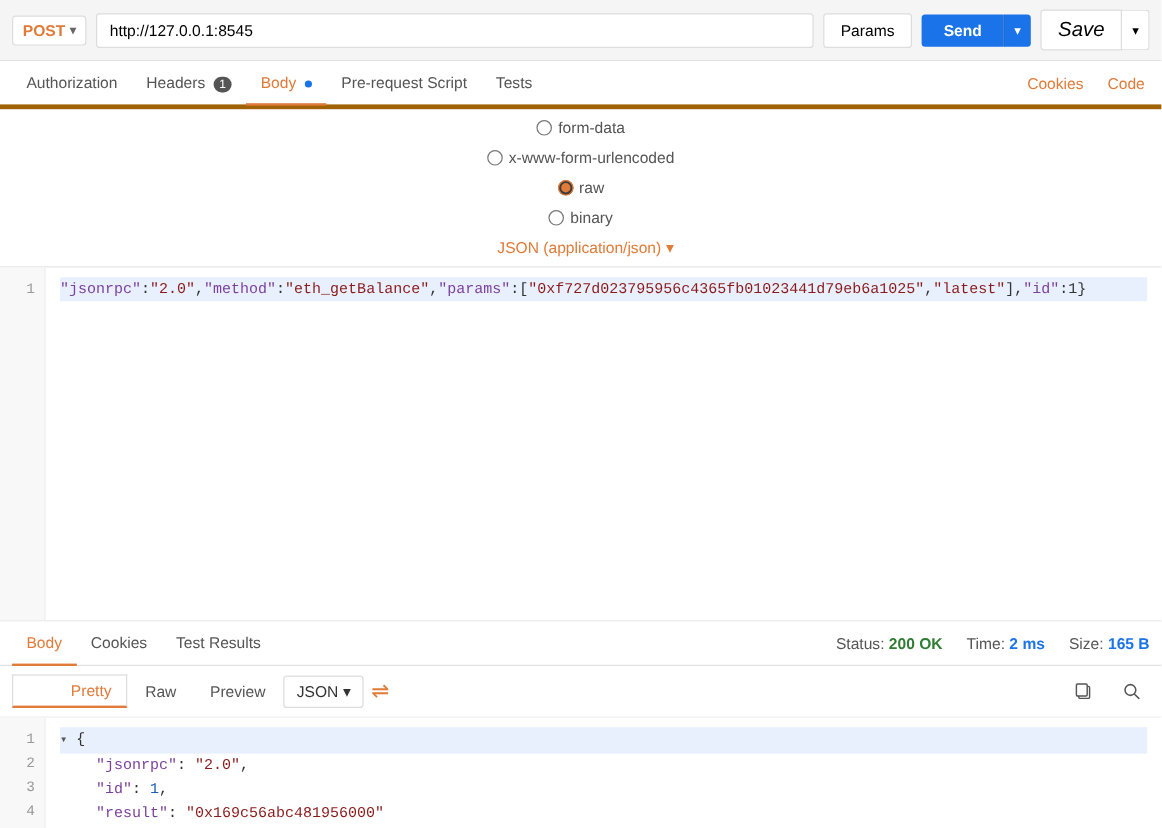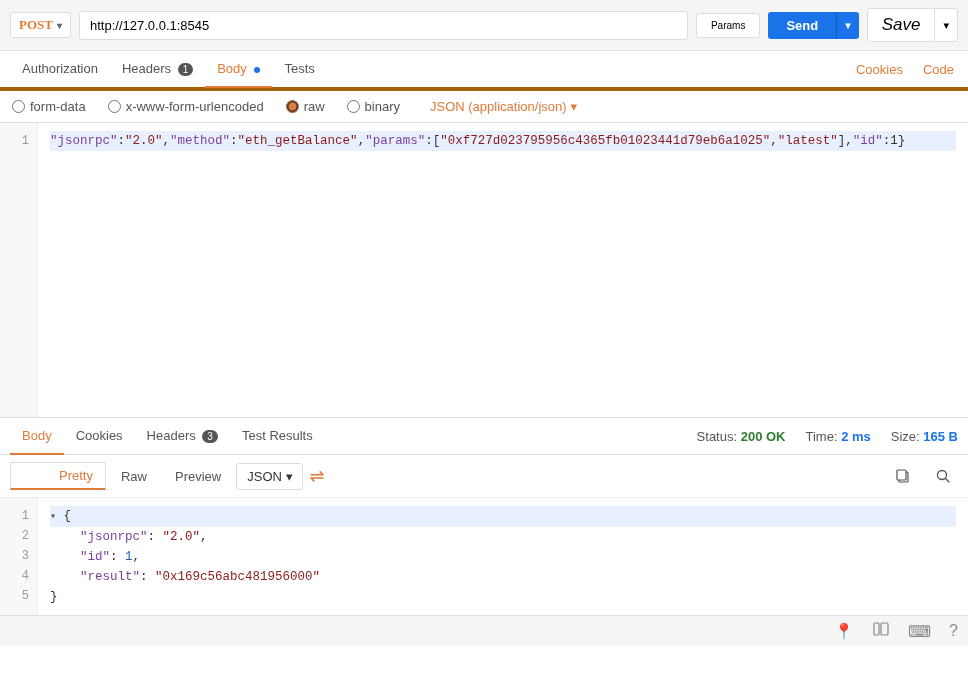--- a/index.html
+++ b/index.html
@@ -1,41 +1,41 @@
 <!DOCTYPE html>
 <html><head>
   <meta charset="utf-8">
   <style>
     * { box-sizing: border-box; margin: 0; padding: 0; }
     body { font-family: -apple-system, BlinkMacSystemFont, 'Segoe UI', sans-serif; font-size: 13px; background: #fff; color: #333; width: 968px; height: 690px; overflow: hidden; }
 
     
     .top-bar { display: flex; align-items: center; padding: 8px 10px; gap: 8px; border-bottom: 1px solid #e0e0e0; background: #f5f5f5; }
-    .method-select { display: flex; align-items: center; background: #fff; border: 1px solid #ddd; border-radius: 3px; padding: 4px 8px; gap: 4px; cursor: pointer; font-size: 13px; font-weight: 600; color: #e07b39; font-family: Liberation Serif, serif; }
+    .method-select { display: flex; align-items: center; background: #fff; border: 1px solid #ddd; border-radius: 3px; padding: 4px 8px; gap: 4px; cursor: pointer; font-size: 13px; font-weight: 600; color: #e07b39; }
     .method-select .chevron { font-size: 10px; color: #666; }
     .url-input { flex: 1; border: 1px solid #ddd; border-radius: 3px; padding: 6px 10px; font-size: 13px; background: #fff; }
-    .params-btn { padding: 6px 14px; border: 1px solid #ddd; border-radius: 3px; background: #fff; cursor: pointer; font-size: 10px; }
+    .params-btn { padding: 6px 14px; border: 1px solid #ddd; border-radius: 3px; background: #fff; cursor: pointer; font-size: 13px; }
     .send-btn-group { display: flex; align-items: stretch; }
     .send-btn { background: #1a73e8; color: #fff; border: none; border-radius: 3px 0 0 3px; padding: 6px 18px; font-size: 13px; font-weight: 600; cursor: pointer; }
     .send-arrow { background: #1a73e8; color: #fff; border: none; border-left: 1px solid #1558b0; border-radius: 0 3px 3px 0; padding: 6px 8px; cursor: pointer; font-size: 11px; }
     .save-btn-group { display: flex; align-items: stretch; }
     .save-btn { background: #fff; border: 1px solid #ddd; border-radius: 3px 0 0 3px; padding: 6px 14px; font-size: 17px; cursor: pointer; font-style: italic; }
     .save-arrow { background: #fff; border: 1px solid #ddd; border-left: none; border-radius: 0 3px 3px 0; padding: 6px 8px; font-size: 11px; cursor: pointer; }
 
     
     .tab-bar { display: flex; align-items: center; border-bottom: 4px solid #a16207; padding: 0 10px; background: #fff; position: relative; }
     .tab-bar .right-links { margin-left: auto; display: flex; gap: 12px; }
     .tab { padding: 10px 12px; font-size: 13px; cursor: pointer; color: #555; border-bottom: 2px solid transparent; margin-bottom: -1px; }
     .tab.active { color: #e07b39; border-bottom: 2px solid #e07b39; font-weight: 500; }
     .tab .badge { background: #555; color: #fff; border-radius: 10px; font-size: 10px; padding: 1px 5px; margin-left: 3px; }
     .tab .dot { display: inline-block; width: 6px; height: 6px; background: #1a73e8; border-radius: 50%; margin-left: 4px; vertical-align: middle; }
     .link-btn { font-size: 13px; color: #e07b39; cursor: pointer; padding: 10px 4px; }
 
     
-    .body-type-bar { display: flex; align-items: center; padding: 8px 12px; gap: 22px; background: #fff; border-bottom: 1px solid #e0e0e0; }
+    .body-type-bar { display: flex; align-items: center; padding: 8px 12px; gap: 10px; background: #fff; border-bottom: 1px solid #e0e0e0; flex-direction: column; }
     .radio-label { display: flex; align-items: center; gap: 5px; cursor: pointer; font-size: 13px; color: #555; }
     .radio-label input[type=radio] { accent-color: #e07b39; }
     .json-select { display: flex; align-items: flex-start; gap: 4px; color: #e07b39; font-size: 13px; cursor: pointer; margin-left: 8px; }
 
     
     .editor-pane { background: #fff; border-bottom: 1px solid #e0e0e0; font-family: 'Courier New', monospace; font-size: 12.5px; display: flex; height: 295px; overflow: hidden; }
     .line-numbers { width: 38px; padding: 8px 0; background: #f8f8f8; border-right: 1px solid #eee; text-align: right; color: #999; font-size: 12px; user-select: none; }
     .line-numbers div { padding: 0 8px; line-height: 20px; }
     .editor-content { flex: 1; padding: 8px 12px; overflow: auto; }
     .editor-line { line-height: 20px; white-space: pre; }
@@ -88,20 +88,21 @@
   <div class="save-btn-group">
     <button class="save-btn">Save</button>
     <button class="save-arrow">▾</button>
   </div>
 </div>
 
 <div class="tab-bar">
   <div class="tab">Authorization</div>
   <div class="tab">Headers <span class="badge">1</span></div>
   <div class="tab active">Body <span class="dot"></span></div>
+  <div class="tab">Pre-request Script</div>
   <div class="tab">Tests</div>
   <div class="right-links">
     <span class="link-btn">Cookies</span>
     <span class="link-btn">Code</span>
   </div>
 </div>
 
 <div class="body-type-bar">
   <label class="radio-label">
     <input type="radio" name="bodytype" style=""> 
@@ -132,21 +133,20 @@
   <div class="editor-content">
     <div class="editor-line highlight-row"><span style="color:#7b3f9e;">"jsonrpc"</span><span style="color:#333;">:</span><span style="color:#8b1a1a;">"2.0"</span><span style="color:#333;">,</span><span style="color:#7b3f9e;">"method"</span><span style="color:#333;">:</span><span style="color:#8b1a1a;">"eth_getBalance"</span><span style="color:#333;">,</span><span style="color:#7b3f9e;">"params"</span><span style="color:#333;">:[</span><span style="color:#8b1a1a;">"0xf727d023795956c4365fb01023441d79eb6a1025"</span><span style="color:#333;">,</span><span style="color:#8b1a1a;">"latest"</span><span style="color:#333;">],</span><span style="color:#7b3f9e;">"id"</span><span style="color:#333;">:1}</span></div>
   </div>
 </div>
 
 <div class="response-section">
 
   <div class="response-tab-bar">
     <div class="tab active">Body</div>
     <div class="tab">Cookies</div>
-    <div class="tab">Headers <span class="badge">3</span></div>
     <div class="tab">Test Results</div>
     <div class="response-status-bar">
       <span>Status: <span class="status-ok">200 OK</span></span>
       <span>Time: <span class="time-val">2 ms</span></span>
       <span>Size: <span class="size-val">165 B</span></span>
     </div>
   </div>
 
   <div class="response-toolbar">
     <button class="view-btn active" style="border-bottom:2px solid #e07b39;color:#e07b39;border-radius:0;padding-left:48px;">Pretty</button>

